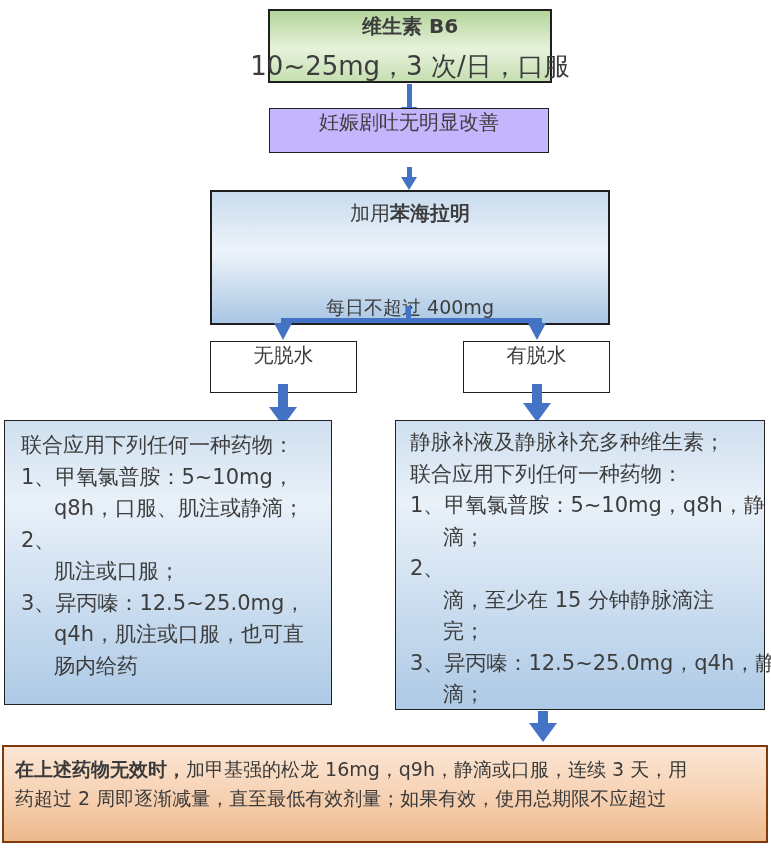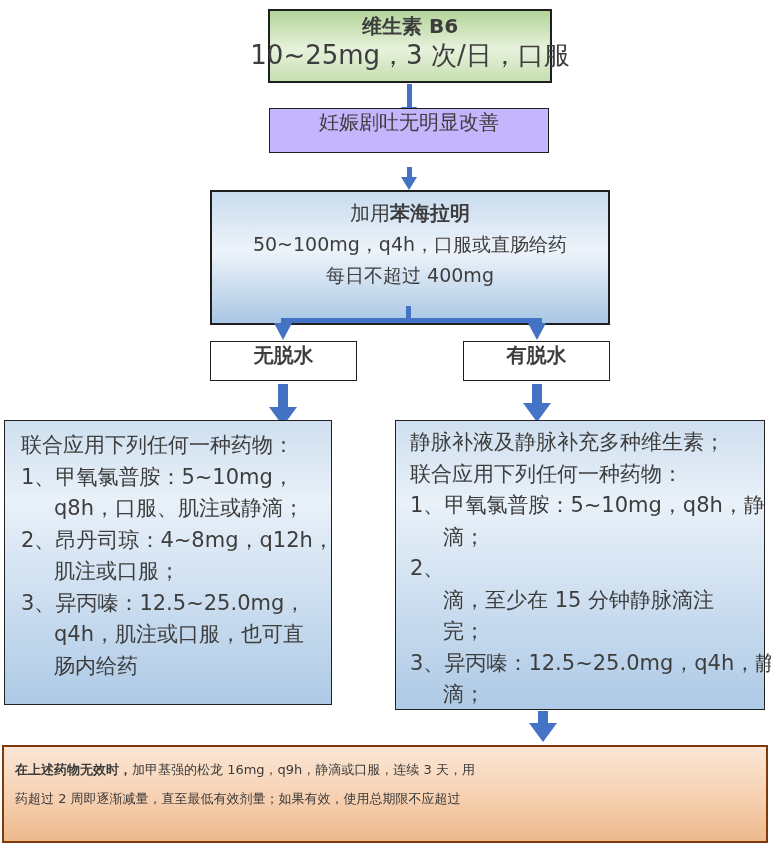--- a/index.html
+++ b/index.html
@@ -1,21 +1,21 @@
 <!DOCTYPE html>
 <html><head>
 <meta charset="utf-8">
 <style>
   html,body{margin:0;padding:0;background:#ffffff;}
   .canvas{
     position:relative;width:771px;height:850px;background:#ffffff;
     font-family:"DejaVu Sans",sans-serif;color:#3d3d3d;overflow:hidden;
   }
   .box{position:absolute;box-sizing:border-box;}
-  .center{display:flex;flex-direction:column;justify-content:flex-start;align-items:center;text-align:center;}
+  .center{display:flex;flex-direction:column;justify-content:space-between;align-items:center;text-align:center;}
   .bold{font-weight:700;}
   .nowrap{white-space:nowrap;}
 
   
   #box-b6{
     left:268px;top:9px;width:284px;height:74px;
     border:2px solid #1f1f1f;
     background:linear-gradient(180deg,#b2d49a 0%,#e7f2dc 55%,#c5dfb0 100%);
   }
   #box-b6 .t1{font-size:20px;line-height:30px;}
@@ -29,41 +29,41 @@
   #box-diphen{
     left:210px;top:190px;width:400px;height:135px;
     border:2px solid #1f1f1f;
     background:linear-gradient(180deg,#c8dcee 0%,#edf3fa 45%,#a9c7e4 100%);
     padding-top:6px;
   }
   #box-diphen .t1{font-size:20px;line-height:31px;}
   #box-diphen .t2{font-size:19px;line-height:31px;}
 
   .branch-box{
-    width:147px;height:40px;border:1.5px solid #1f1f1f;background:#ffffff;font-size:20px;font-weight:bold;
+    width:147px;height:52px;border:1.5px solid #1f1f1f;background:#ffffff;font-size:20px;
   }
   #box-nodehyd{left:210px;top:341px;}
   #box-dehyd{left:463px;top:341px;}
 
   .bigbox{
     border:1.5px solid #202020;
     background:linear-gradient(180deg,#cfdfef 0%,#e9f1f9 28%,#aecae6 100%);
     font-size:21px;line-height:31.5px;
   }
   #box-left-treat{left:4px;top:420px;width:328px;height:285px;padding:9px 4px 0 16px;}
   #box-right-treat{left:395px;top:420px;width:370px;height:290px;padding:6px 10px 0 14px;}
   .li{display:flex;}
   .li .num{flex:0 0 33px;}
   .hline,.li .txt{white-space:nowrap;}
 
   #box-rescue{
     left:2px;top:745px;width:766px;height:98px;
     border:2px solid #7e3a0b;
     background:linear-gradient(180deg,#fbe6d5 0%,#f6d0b0 55%,#edb98d 100%);
-    padding:8px 11px 0 11px;font-size:13px;line-height:29px;color:#3a3a3a;
+    padding:8px 11px 0 11px;font-size:19px;line-height:29px;color:#3a3a3a;
   }
 
   
   .shaft{position:absolute;background:#4472c4;}
   .tri{position:absolute;width:0;height:0;border-style:solid;border-color:#4472c4 transparent transparent transparent;}
 
   #a1-shaft{left:407px;top:84px;width:5px;height:24px;}
   #a1-head{left:401px;top:107px;border-width:14px 8px 0 8px;}
   #a2-shaft{left:407px;top:167px;width:5px;height:11px;}
   #a2-head{left:401px;top:177px;border-width:13px 8px 0 8px;}
@@ -97,21 +97,20 @@
     <div class="nowrap">妊娠剧吐无明显改善</div>
   </div>
 
   <div class="shaft" id="a2-shaft"></div>
   <div class="tri" id="a2-head"></div>
 
   <div class="box center" id="box-diphen">
     <div class="t1 nowrap">
       <span>加用</span><span class="bold">苯海拉明</span>
     </div>
-    <div class="t2 nowrap">50~100mg，q4h，口服或直肠给药</div>
     <div class="t2 nowrap">每日不超过 400mg</div>
   </div>
 
   <div class="shaft" id="split-v"></div>
   <div class="shaft" id="split-h"></div>
   <div class="tri" id="split-head-l"></div>
   <div class="tri" id="split-head-r"></div>
 
   <div class="box center branch-box" id="box-nodehyd">
     <div class="nowrap">无脱水</div>
@@ -130,21 +129,20 @@
       <div class="li">
         <span class="num">1、</span>
         <span class="txt">甲氧氯普胺：5~10mg，</span>
       </div>
       <div class="li">
         <span class="num"></span>
         <span class="txt">q8h，口服、肌注或静滴；</span>
       </div>
       <div class="li">
         <span class="num">2、</span>
-        <span class="txt">昂丹司琼：4~8mg，q12h，</span>
       </div>
       <div class="li">
         <span class="num"></span>
         <span class="txt">肌注或口服；</span>
       </div>
       <div class="li">
         <span class="num">3、</span>
         <span class="txt">异丙嗪：12.5~25.0mg，</span>
       </div>
       <div class="li">

